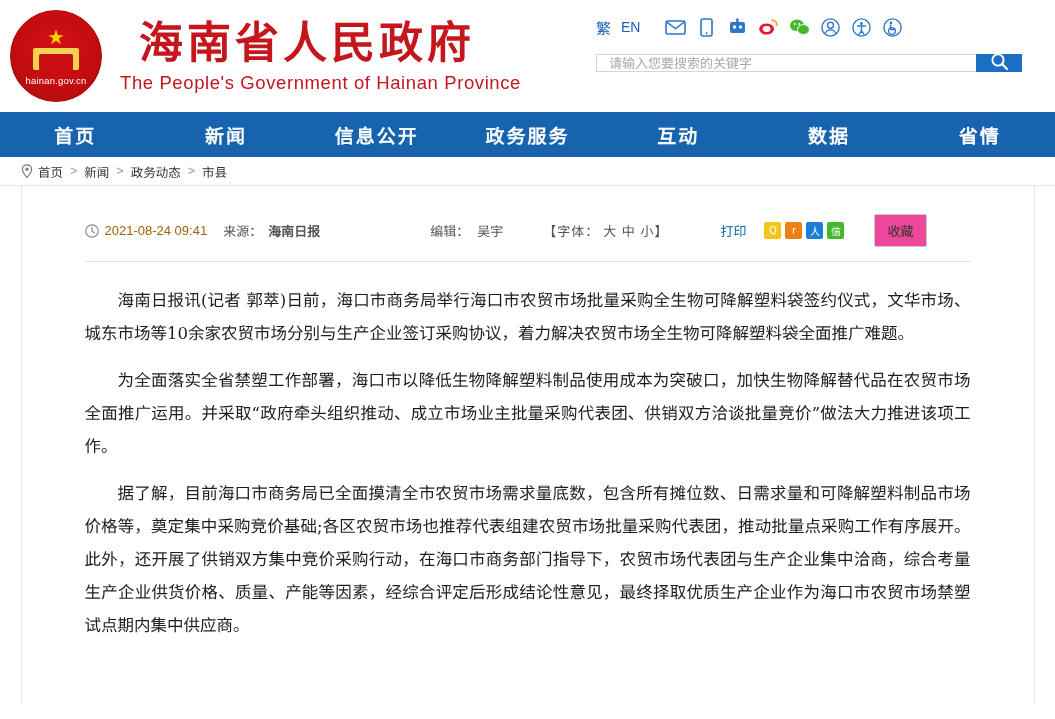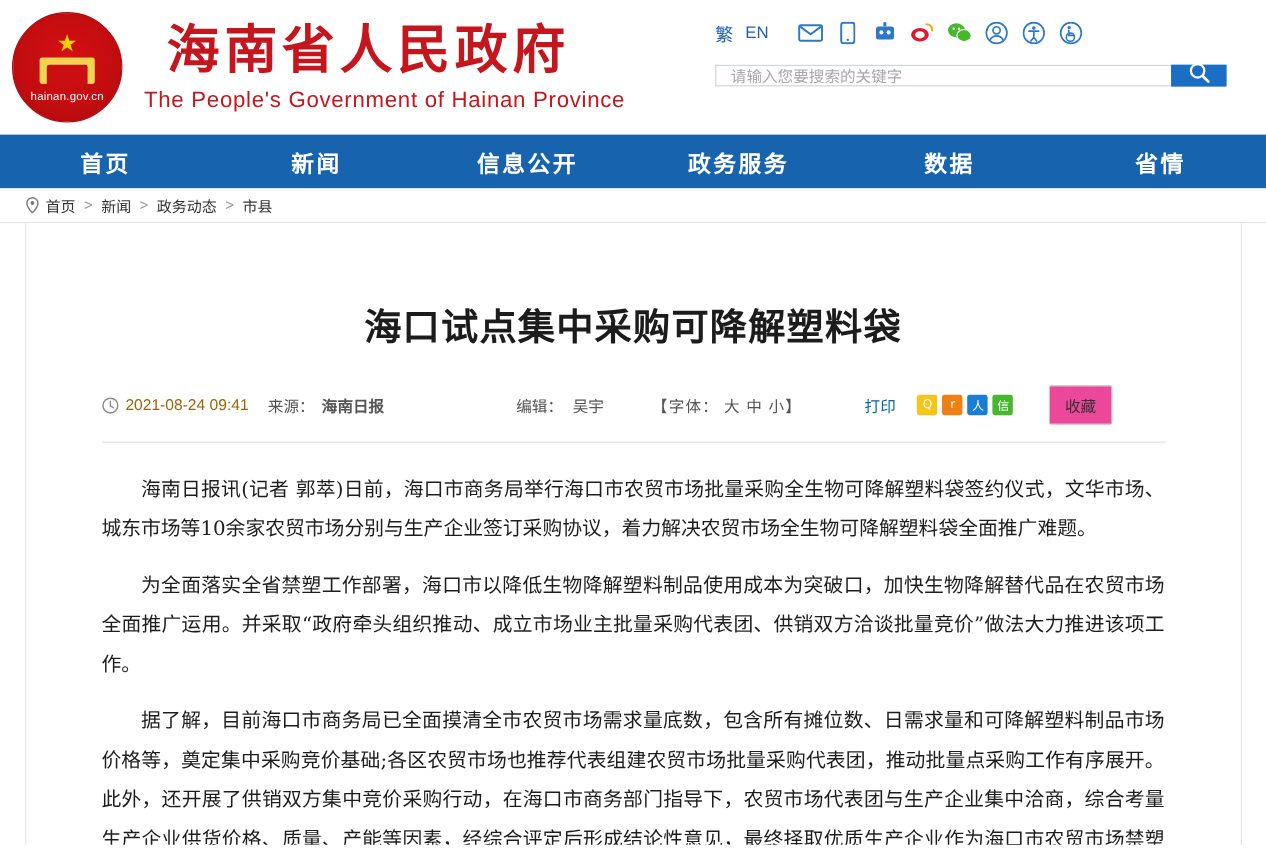--- a/index.html
+++ b/index.html
@@ -345,20 +345,21 @@
       </div>
     </div>
   </div>
 </div>
 
 <div class="nav">
   <div class="nav-item">首页</div>
   <div class="nav-item">新闻</div>
   <div class="nav-item">信息公开</div>
   <div class="nav-item">政务服务</div>
+  <div class="nav-item">互动</div>
   <div class="nav-item">数据</div>
   <div class="nav-item">省情</div>
 </div>
 
 <div class="crumb">
   <span class="pin">
     <svg width="12" height="14" viewBox="0 0 12 14">
         <path d="M6 0.8c-2.6 0-4.6 2-4.6 4.5C1.4 8.6 6 13.3 6 13.3s4.6-4.7 4.6-8c0-2.5-2-4.5-4.6-4.5z" fill="none" stroke="#7a7a7a" stroke-width="1.2"></path>
         <circle cx="6" cy="5.2" r="1.6" fill="#7a7a7a"></circle>
       </svg>
@@ -368,21 +369,20 @@
   <a>新闻</a>
   <span class="sep">&gt;</span>
   <a>政务动态</a>
   <span class="sep">&gt;</span>
   <a>市县</a>
 </div>
 
 <div class="page-wrap">
   <div class="article">
 
-    <h1 class="art-title">海口试点集中采购可降解塑料袋</h1>
 
     <div class="meta">
       <span class="clock">
         <svg width="14" height="14" viewBox="0 0 14 14">
             <circle cx="7" cy="7" r="6.2" fill="none" stroke="#8a8a8a" stroke-width="1.2"></circle>
             <path d="M7 3.4V7.2l2.6 1.6" fill="none" stroke="#8a8a8a" stroke-width="1.2" stroke-linecap="round"></path>
           </svg>
       </span>
       <span class="m-date">2021-08-24 09:41</span>
       <span class="m-src-label">来源：</span>

